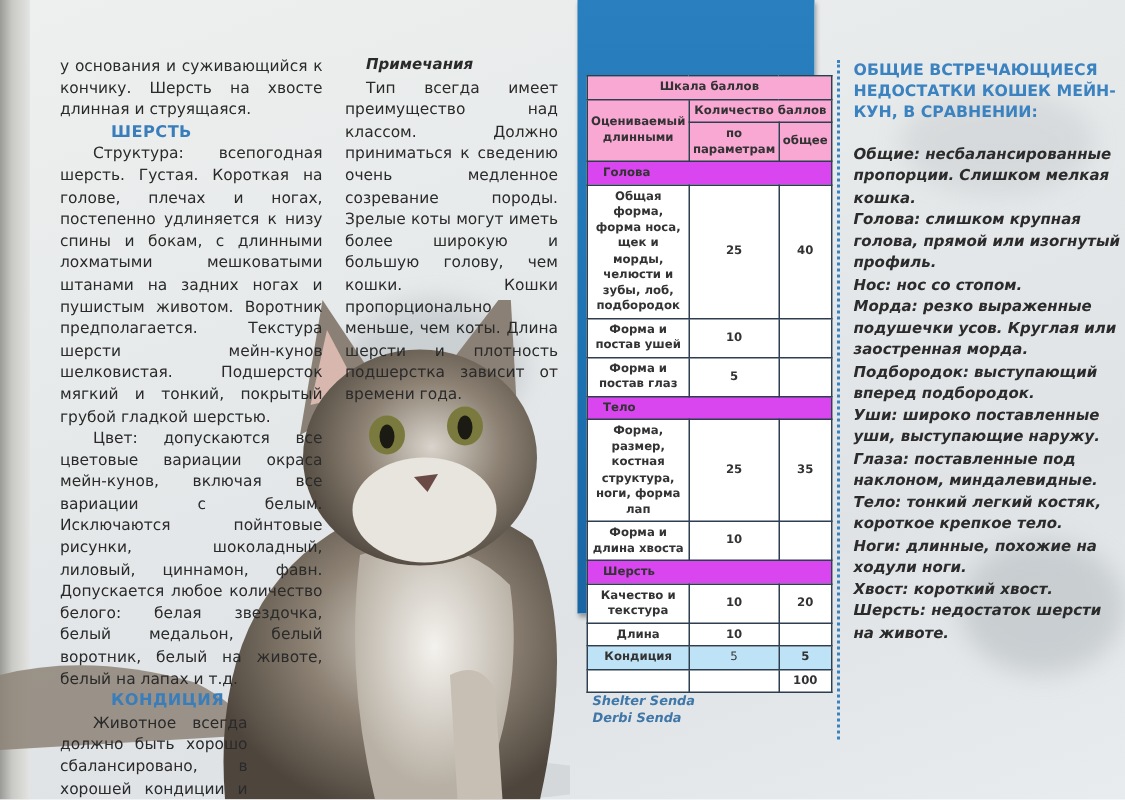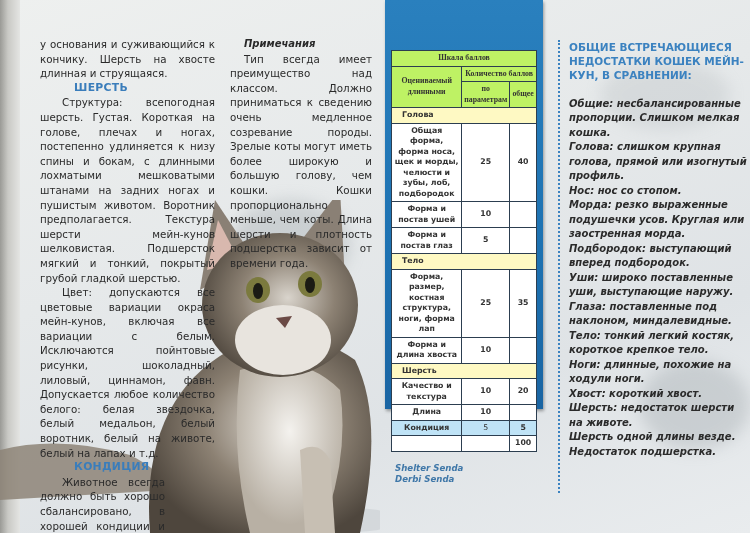--- a/index.html
+++ b/index.html
@@ -18,22 +18,22 @@
   .note-title{font-style:italic;font-weight:bold;font-size:10px;margin:0 0 0 14px!important;}
   
   .kitten{position:absolute;left:0;top:200px;width:380px;height:333px;}
   
   #panel{position:absolute;left:385px;top:0;width:158px;height:409px;
     background:linear-gradient(180deg,#2a80be 0%,#1d72b2 60%,#1a65a3 100%);
     box-shadow:1px 2px 3px rgba(0,0,0,.35);}
   table{position:absolute;left:6px;top:50px;width:146px;border-collapse:collapse;
     font-size:7.8px;line-height:10.5px;color:#333;background:#fff;}
   td,th{border:1px solid #2c3e50;text-align:center;padding:2px 2px;font-weight:bold;}
-  th{background:#bef264;font-weight:bold;color:#333;font-family:Liberation Serif, serif;}
-  .sect td{background:#fef9c3;font-weight:bold;text-align:left;padding-left:10px;}
+  th{background:#f9a8d4;font-weight:bold;color:#333;}
+  .sect td{background:#d946ef;font-weight:bold;text-align:left;padding-left:10px;}
   .hl td{background:#bfe3f6;font-weight:bold;}
   td.b{font-weight:bold;}
   
   #col4{position:absolute;left:558px;top:40px;width:180px;border-left:2px dotted #3b82c0;padding-left:9px;height:453px;}
   #col4 .head{color:#3b82c0;font-weight:bold;font-size:10.5px;line-height:14.2px;margin:0 0 14px;}
   #col4 .body{font-style:italic;font-weight:bold;font-size:10px;line-height:14.5px;color:#2b2b2b;}
   #col4 .body p{margin:0;}
   .credit{position:absolute;left:395px;top:463px;color:#3f77a8;font-style:italic;font-weight:bold;font-size:8.6px;line-height:11px;}
 </style>
 </head>
@@ -166,20 +166,19 @@
     <p>Голова: слишком крупная голова, прямой или изогнутый профиль.</p>
     <p>Нос: нос со стопом.</p>
     <p>Морда: резко выраженные подушечки усов. Круглая или заостренная морда.</p>
     <p>Подбородок: выступающий вперед подбородок.</p>
     <p>Уши: широко поставленные уши, выступающие наружу.</p>
     <p>Глаза: поставленные под наклоном, миндалевидные.</p>
     <p>Тело: тонкий легкий костяк, короткое крепкое тело.</p>
     <p>Ноги: длинные, похожие на ходули ноги.</p>
     <p>Хвост: короткий хвост.</p>
     <p>Шерсть: недостаток шерсти на животе.</p>
-    <p>Шерсть одной длины везде. Недостаток подшерстка.</p>
   </div>
 </div>
 
 <div class="credit">
   <div>Shelter Senda</div>
   <div>Derbi Senda</div>
 </div>
 
 </body></html>

